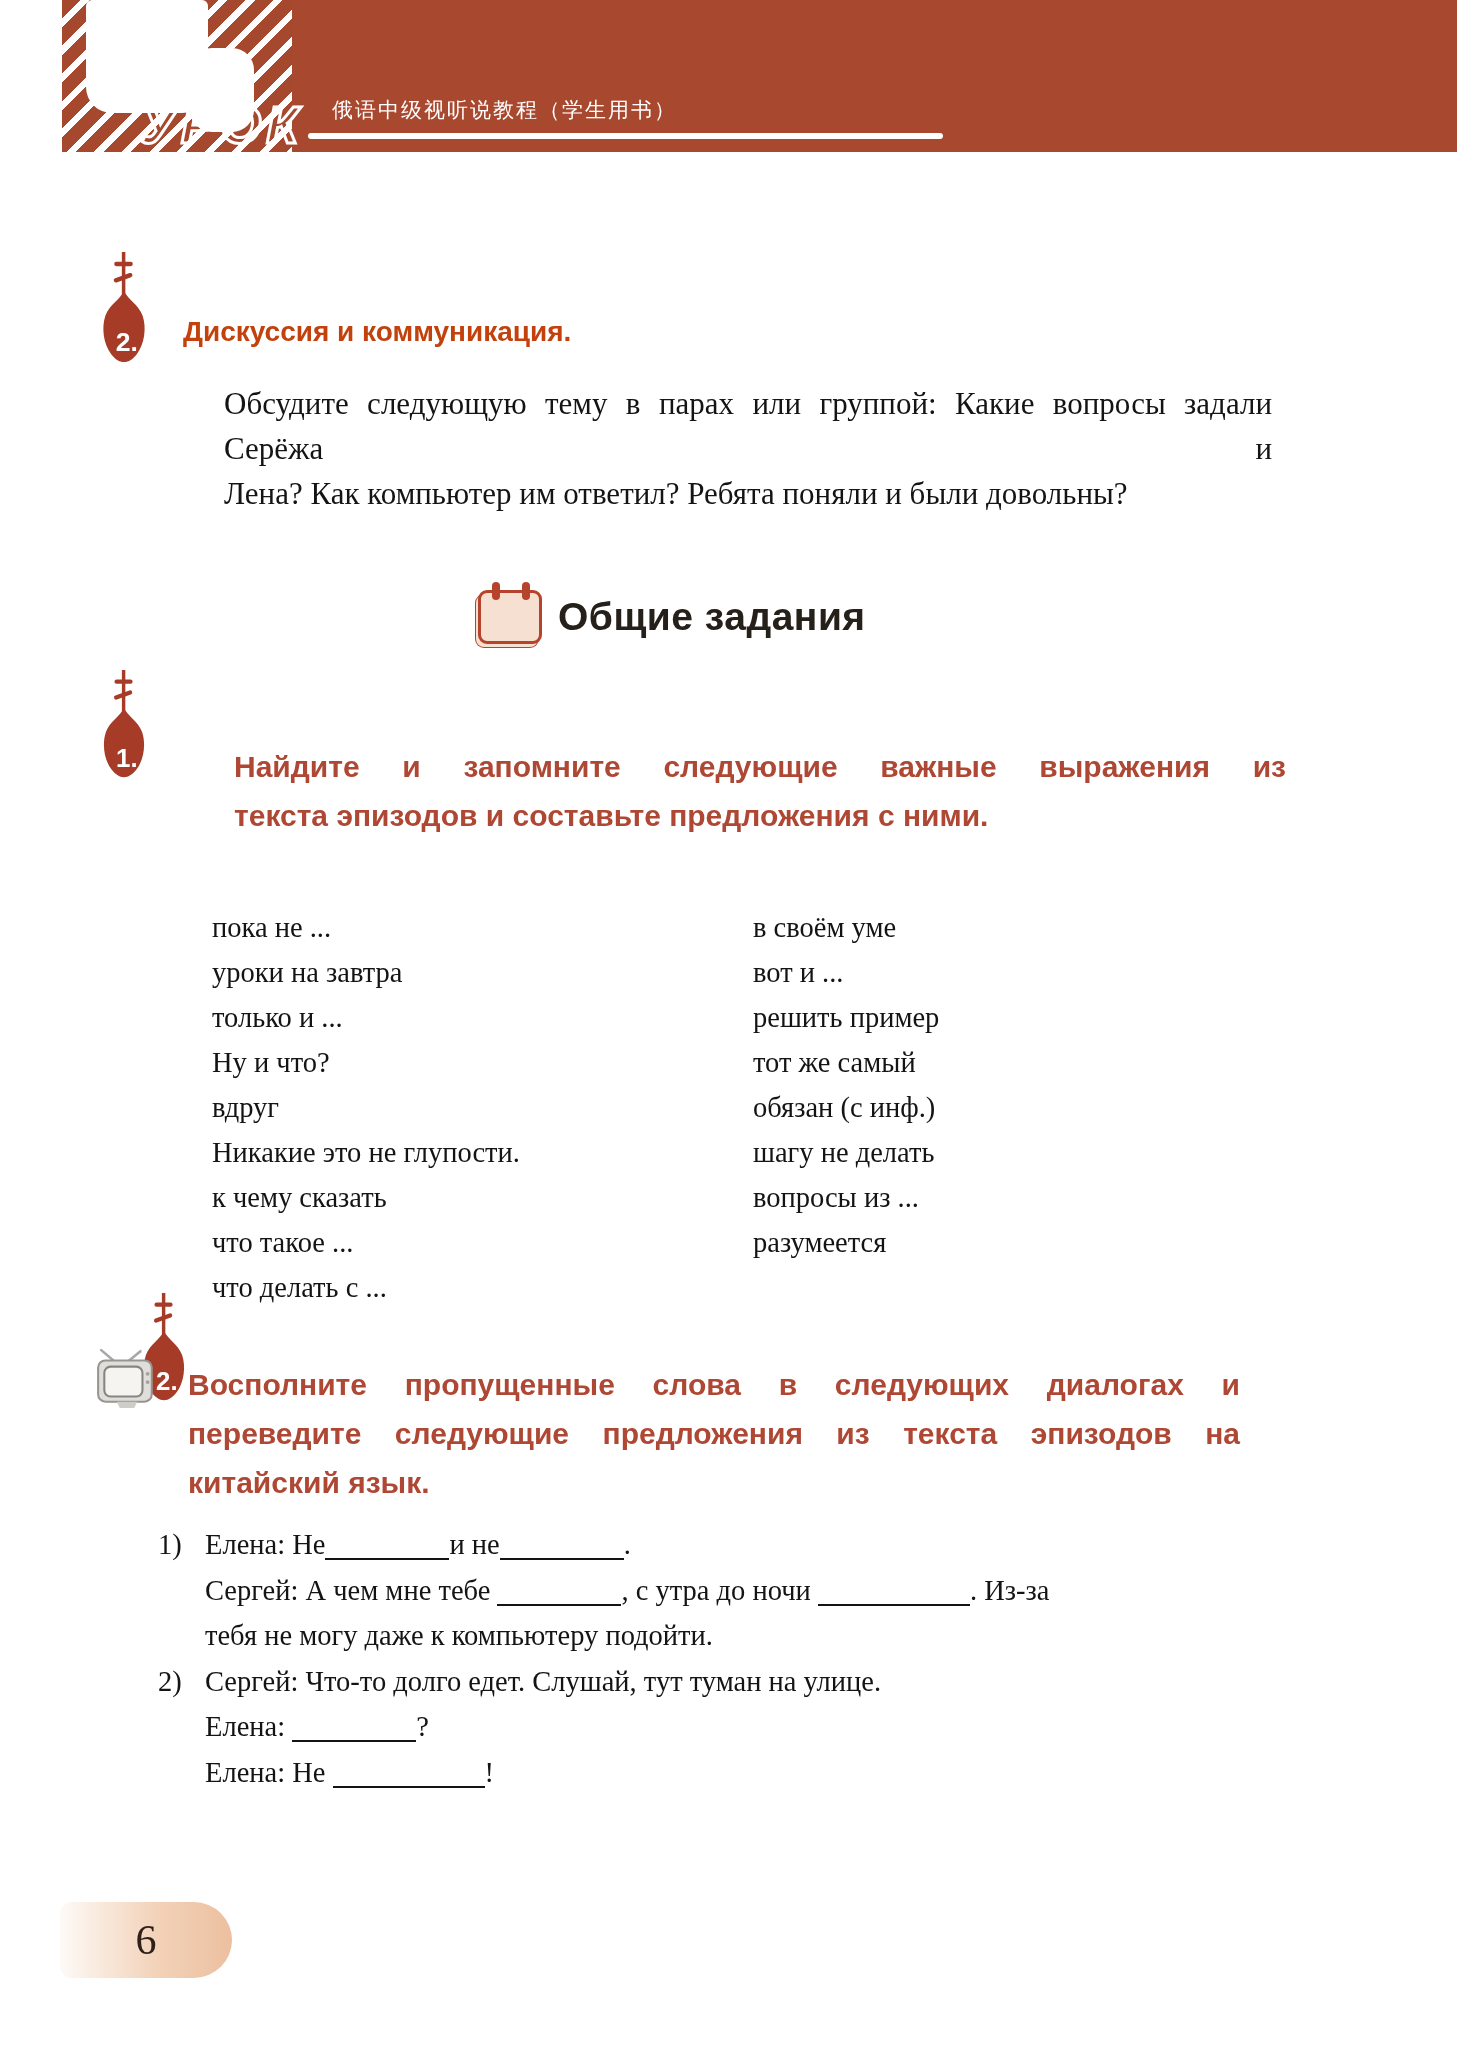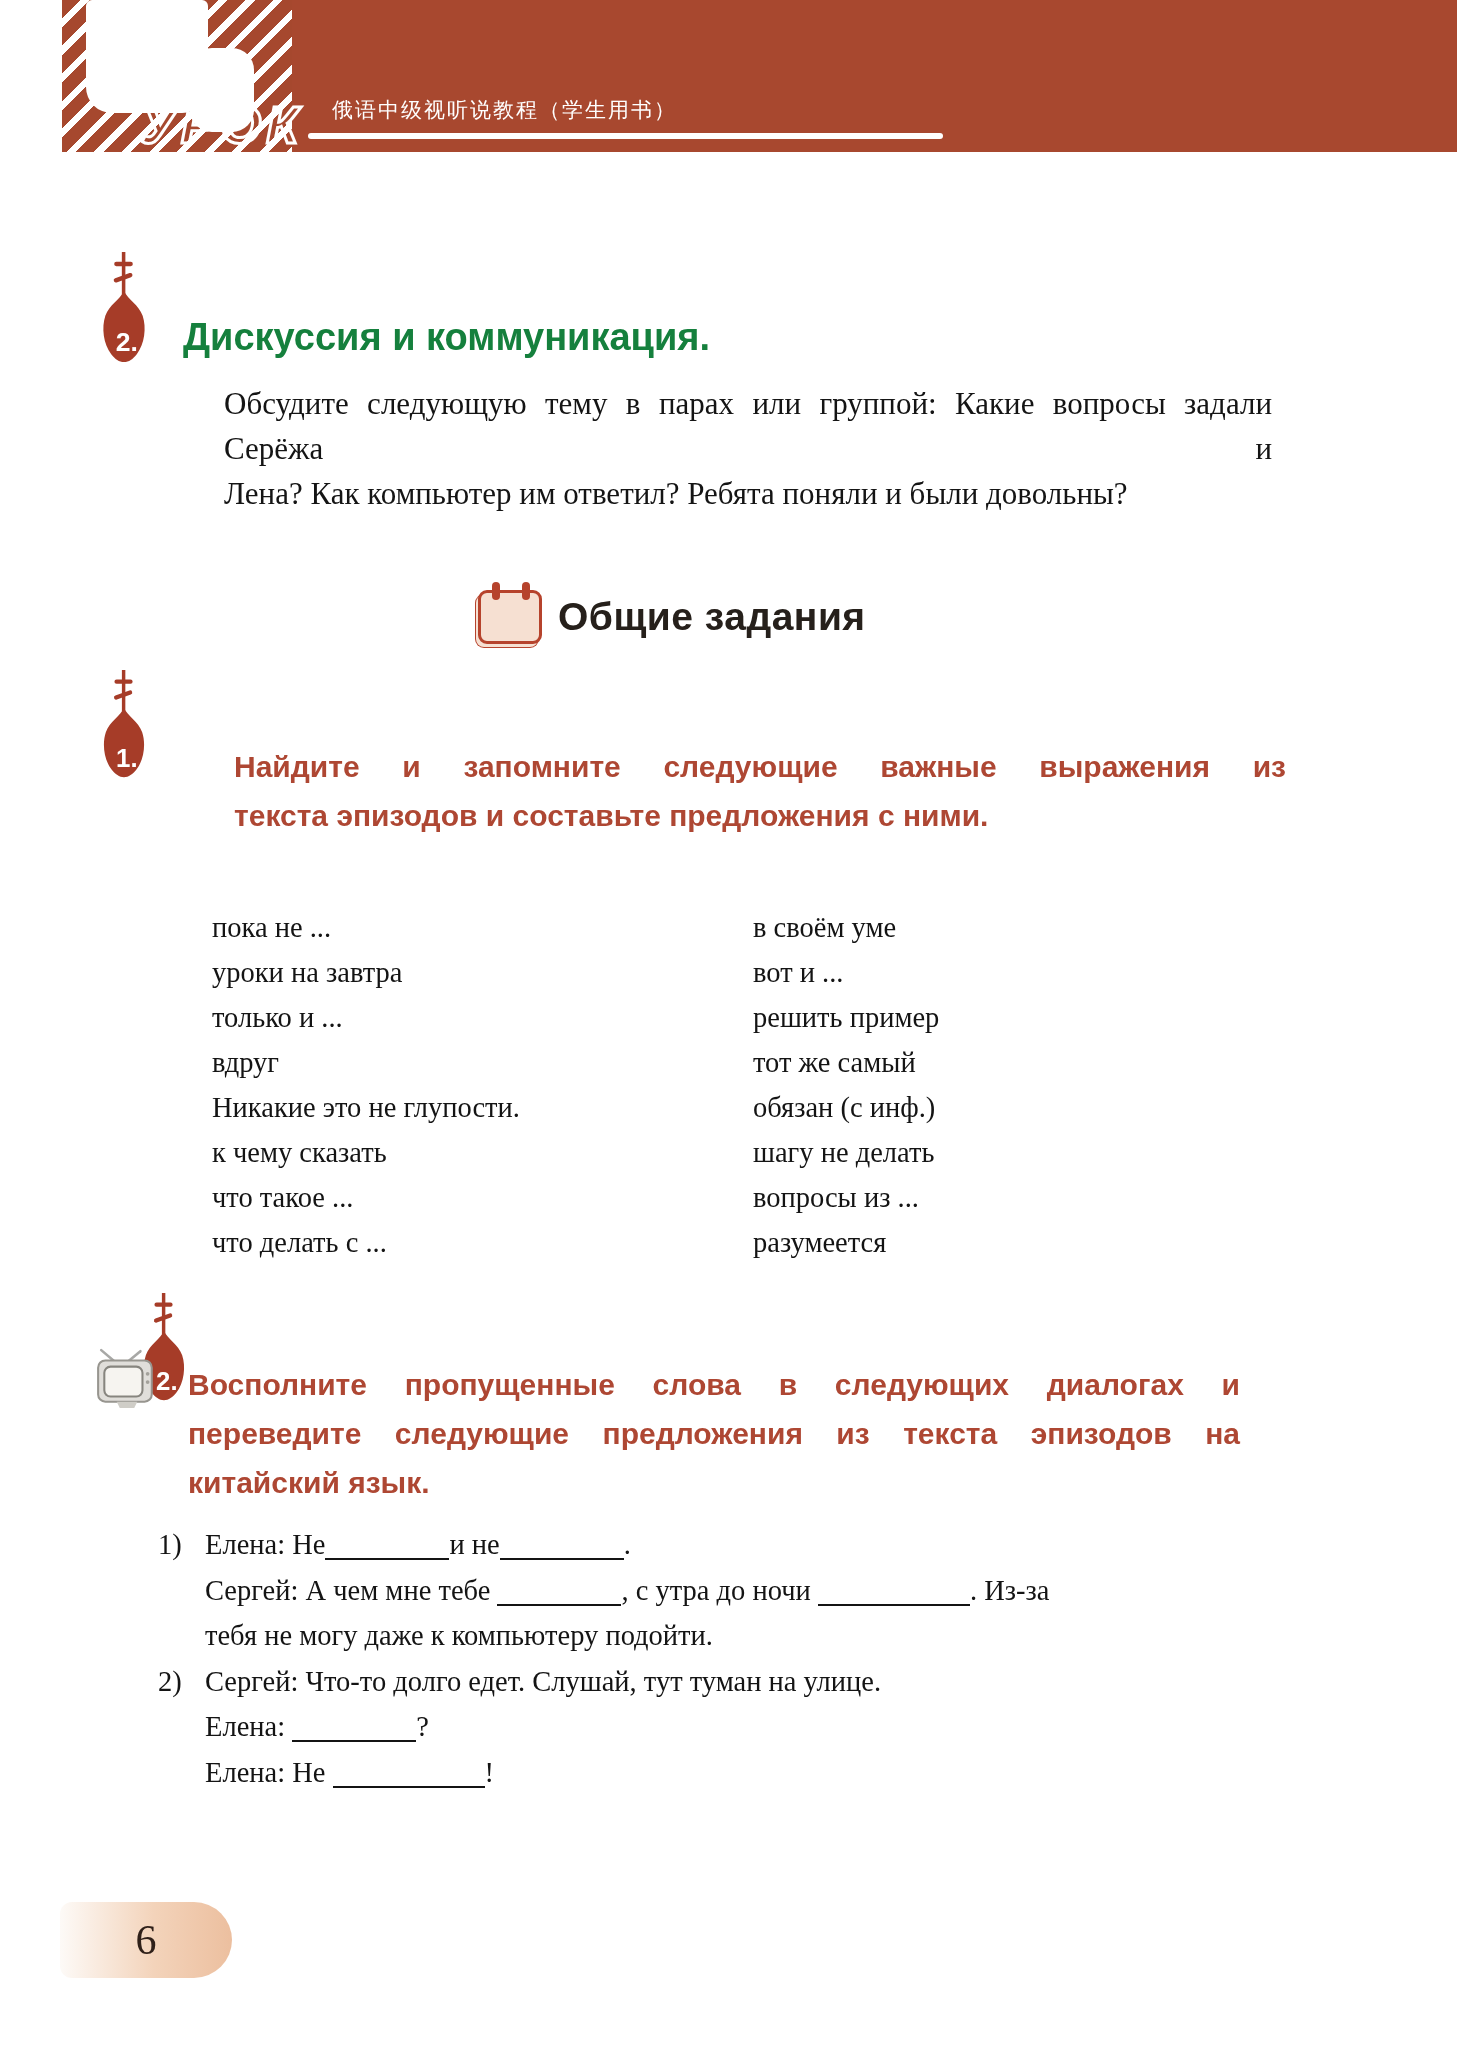--- a/index.html
+++ b/index.html
@@ -21,21 +21,21 @@
     font-size:21px; letter-spacing:2px; color:#ffffff; z-index:2; }
   .hdr-rule { position:absolute; left:308px; top:133px; width:635px; height:6px; background:#ffffff;
     border-radius:3px; z-index:2; }
 
   
   .dome { position:absolute; width:48px; }
   .dome text { font-family:"Liberation Sans", sans-serif; }
 
   
   .disc-title { position:absolute; left:183px; top:316px; font-family:"Liberation Sans", sans-serif;
-    font-weight:bold; font-size:38px; color:#15803d; }
+    font-weight:bold; font-size:28px; color:#c2410c; }
   .disc-body { position:absolute; left:188px; top:381px; width:1048px; font-size:31px;
     line-height:45px; color:#141414;margin-left:36px; }
   .justify-lines > div { text-align:justify; text-align-last:justify; white-space:normal; }
   .justify-lines > div:last-child { text-align-last:left; }
 
   
   .common { position:absolute; left:478px; top:590px; display:flex; align-items:center; gap:16px; }
   .cal { position:relative; width:64px; height:54px; background:#f6e0d2; border:3px solid #b6432c;
     border-radius:9px; box-shadow:-3px 4px 0 -1px #f6e0d2, -3px 4px 0 0 #b6432c; }
   .cal .pin { position:absolute; top:-11px; width:8px; height:18px; background:#b6432c; border-radius:4px; }
@@ -119,20 +119,21 @@
     <text x="27" y="101" fill="#ffffff" font-size="27" font-weight="bold" text-anchor="middle">1.</text>
   </svg>
   <div class="instr instr1 justify-lines">
       <div>Найдите и запомните следующие важные выражения из</div>
       <div>текста эпизодов и составьте предложения с ними.</div>
     </div>
   <div class="phrases phrases-left">
       <div>пока не ...</div>
       <div>уроки на завтра</div>
       <div>только и ...</div>
+      <div>Ну и что?</div>
       <div>вдруг</div>
       <div>Никакие это не глупости.</div>
       <div>к чему сказать</div>
       <div>что такое ...</div>
       <div>что делать с ...</div>
     </div>
   <div class="phrases phrases-right">
       <div>в своём уме</div>
       <div>вот и ...</div>
       <div>решить пример</div>

